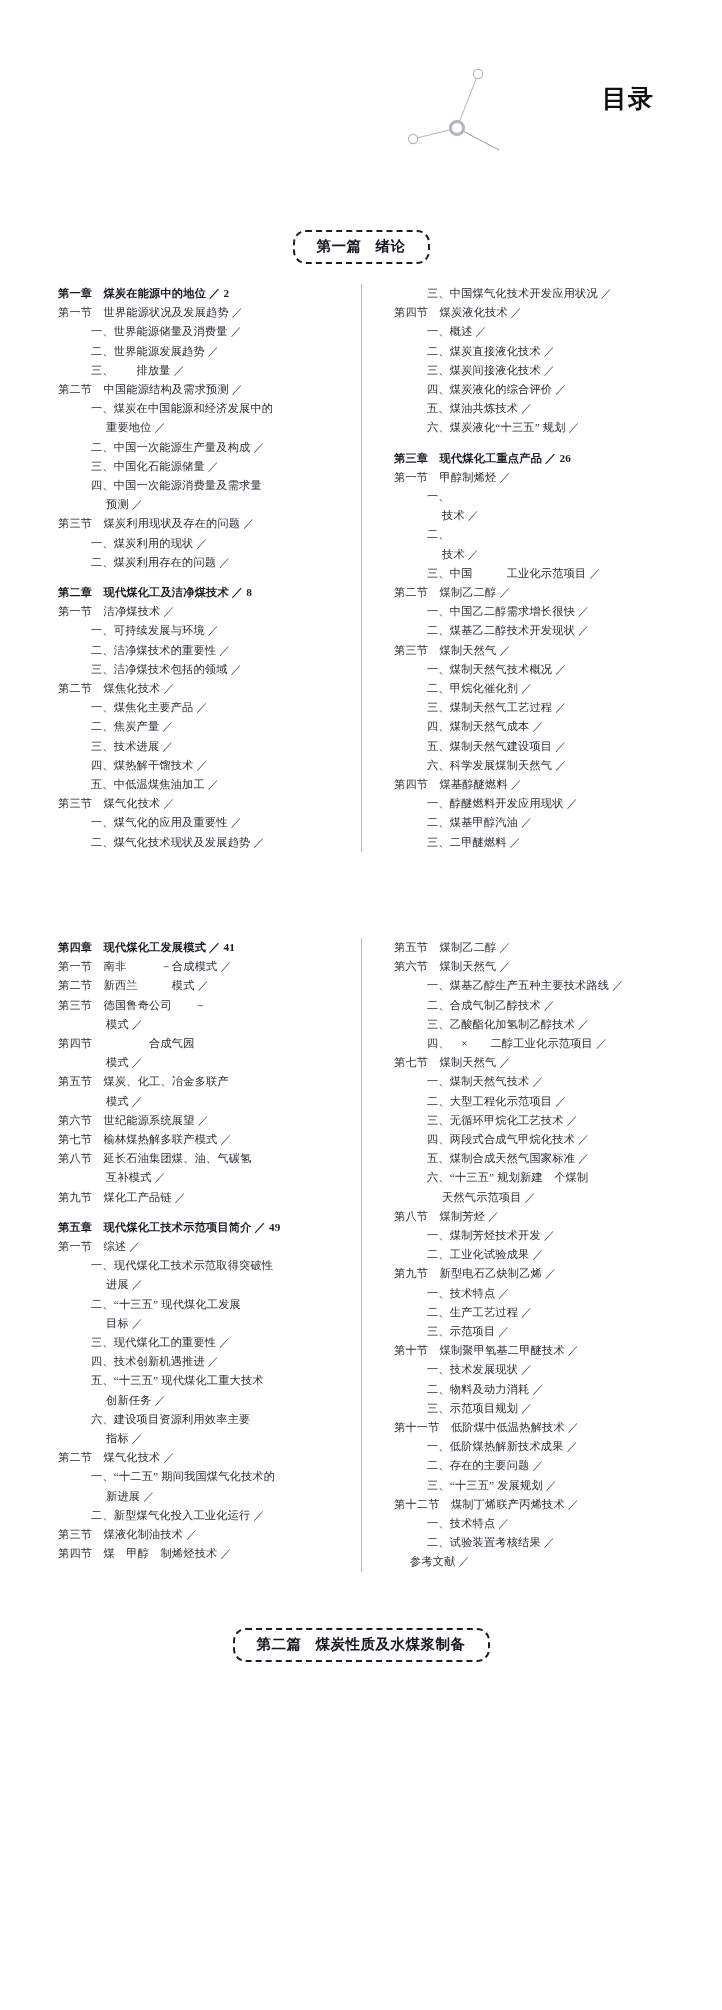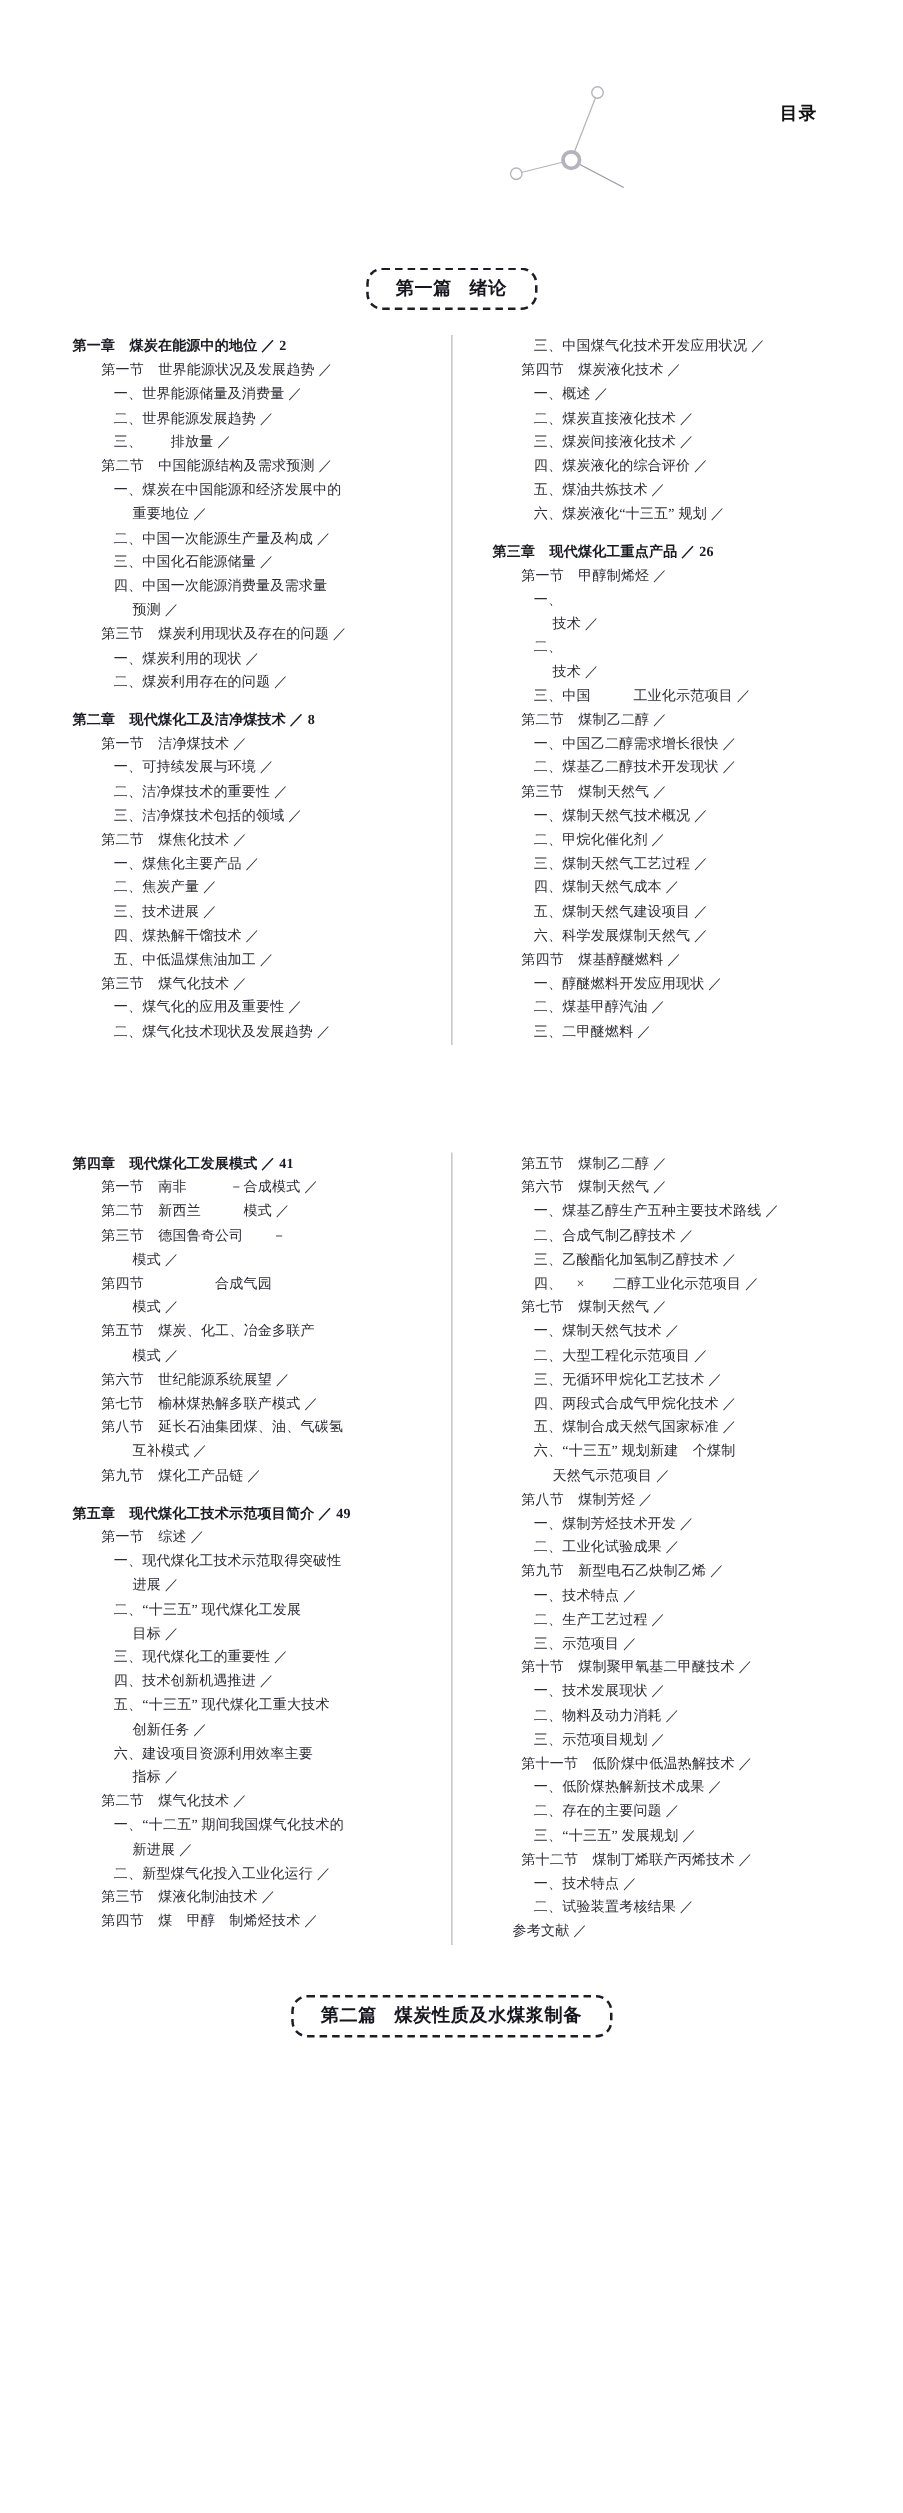--- a/index.html
+++ b/index.html
@@ -36,32 +36,33 @@
     top: 46px;
     width: 120px;
     height: 105px;
   }
   .toc-title {
     position: absolute;
     left: 654px;
     top: 82px;
     font-family: "Liberation Sans", "DejaVu Sans", sans-serif;
     font-weight: bold;
-    font-size: 14px;
+    font-size: 25px;
     letter-spacing: 1px;
     color: #111111;
     white-space: nowrap;
     transform: translateX(-100%);
   }
 
   
   .part-banner-row {
     display: flex;
     justify-content: center;
     align-items: flex-end;
+    margin-top: 16px;
   }
   .part-banner {
     display: inline-block;
     padding: 5px 22px 6px 22px;
     border: 2px dashed #1d1d2a;
     border-radius: 13px;
     font-family: "Liberation Sans", "DejaVu Sans", sans-serif;
     font-weight: bold;
     font-size: 14.5px;
     letter-spacing: 0.5px;
@@ -91,21 +92,21 @@
     white-space: pre-wrap;
     color: #2b2b33;
   }
   .entry.lvl-chapter {
     font-weight: bold;
     margin-left: 0px;
     color: #1b1b24;
     letter-spacing: 0.2px;
   }
   .entry.lvl-section {
-    margin-left: 23px;
+    margin-left: 0;
     letter-spacing: 0.2px;
   }
   .entry.lvl-item {
     margin-left: 33px;
     letter-spacing: 0.2px;
   }
   .entry.lvl-cont {
     margin-left: 48px;
     letter-spacing: 0.2px;
   }

